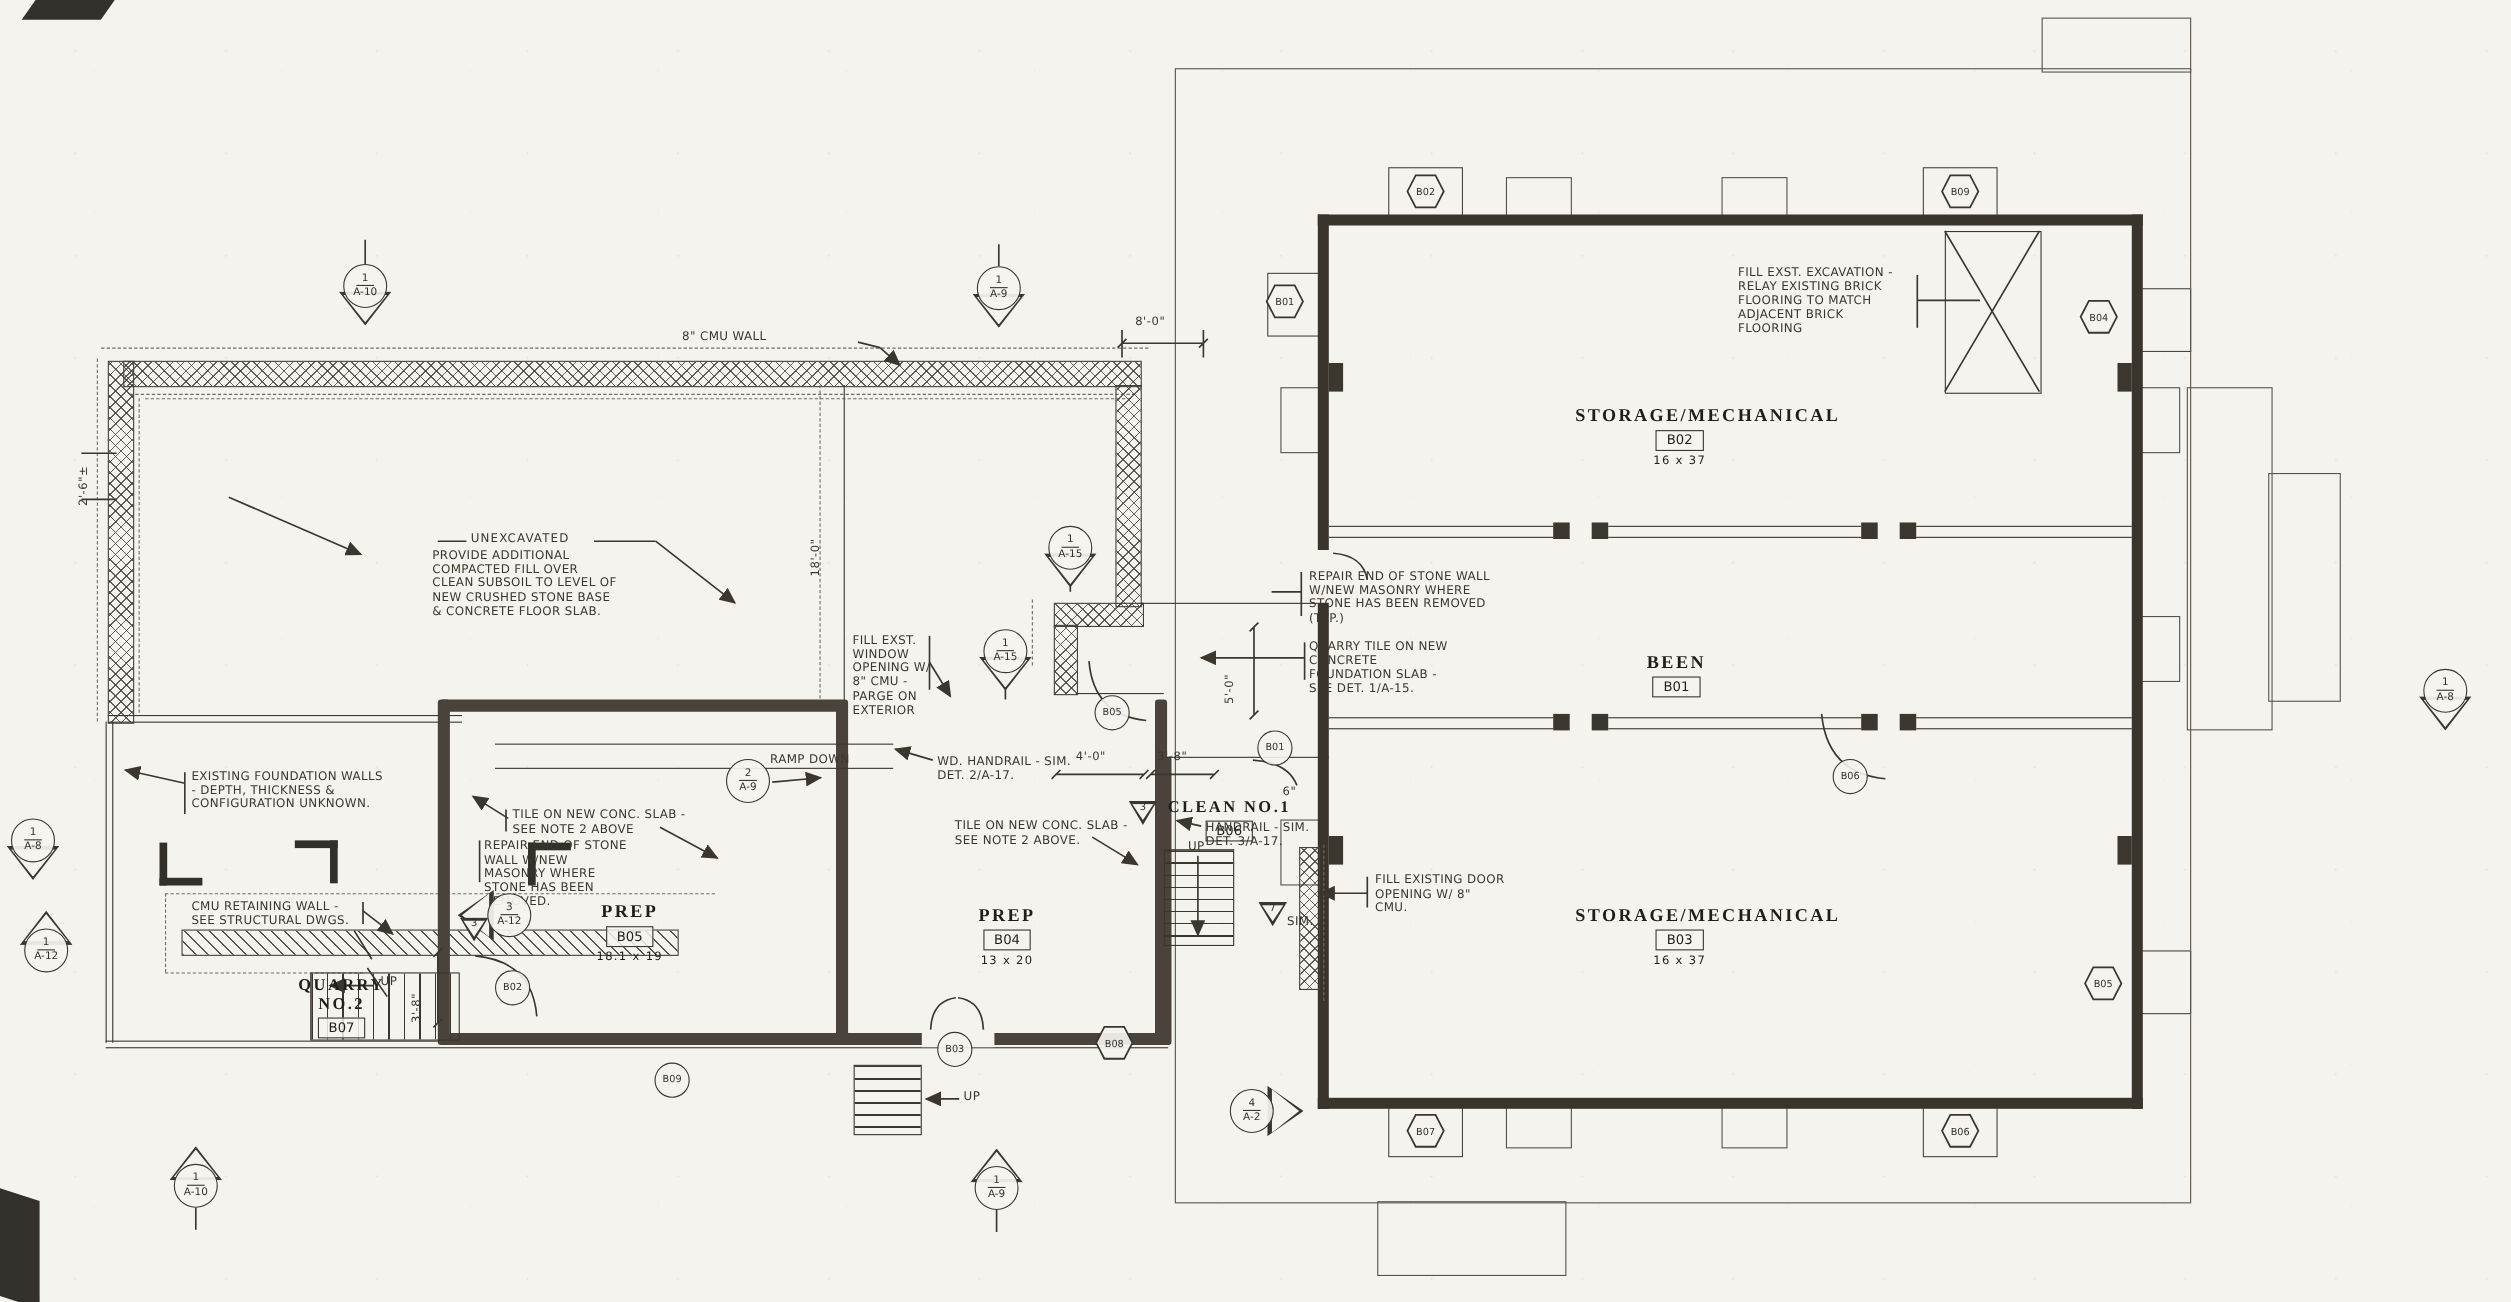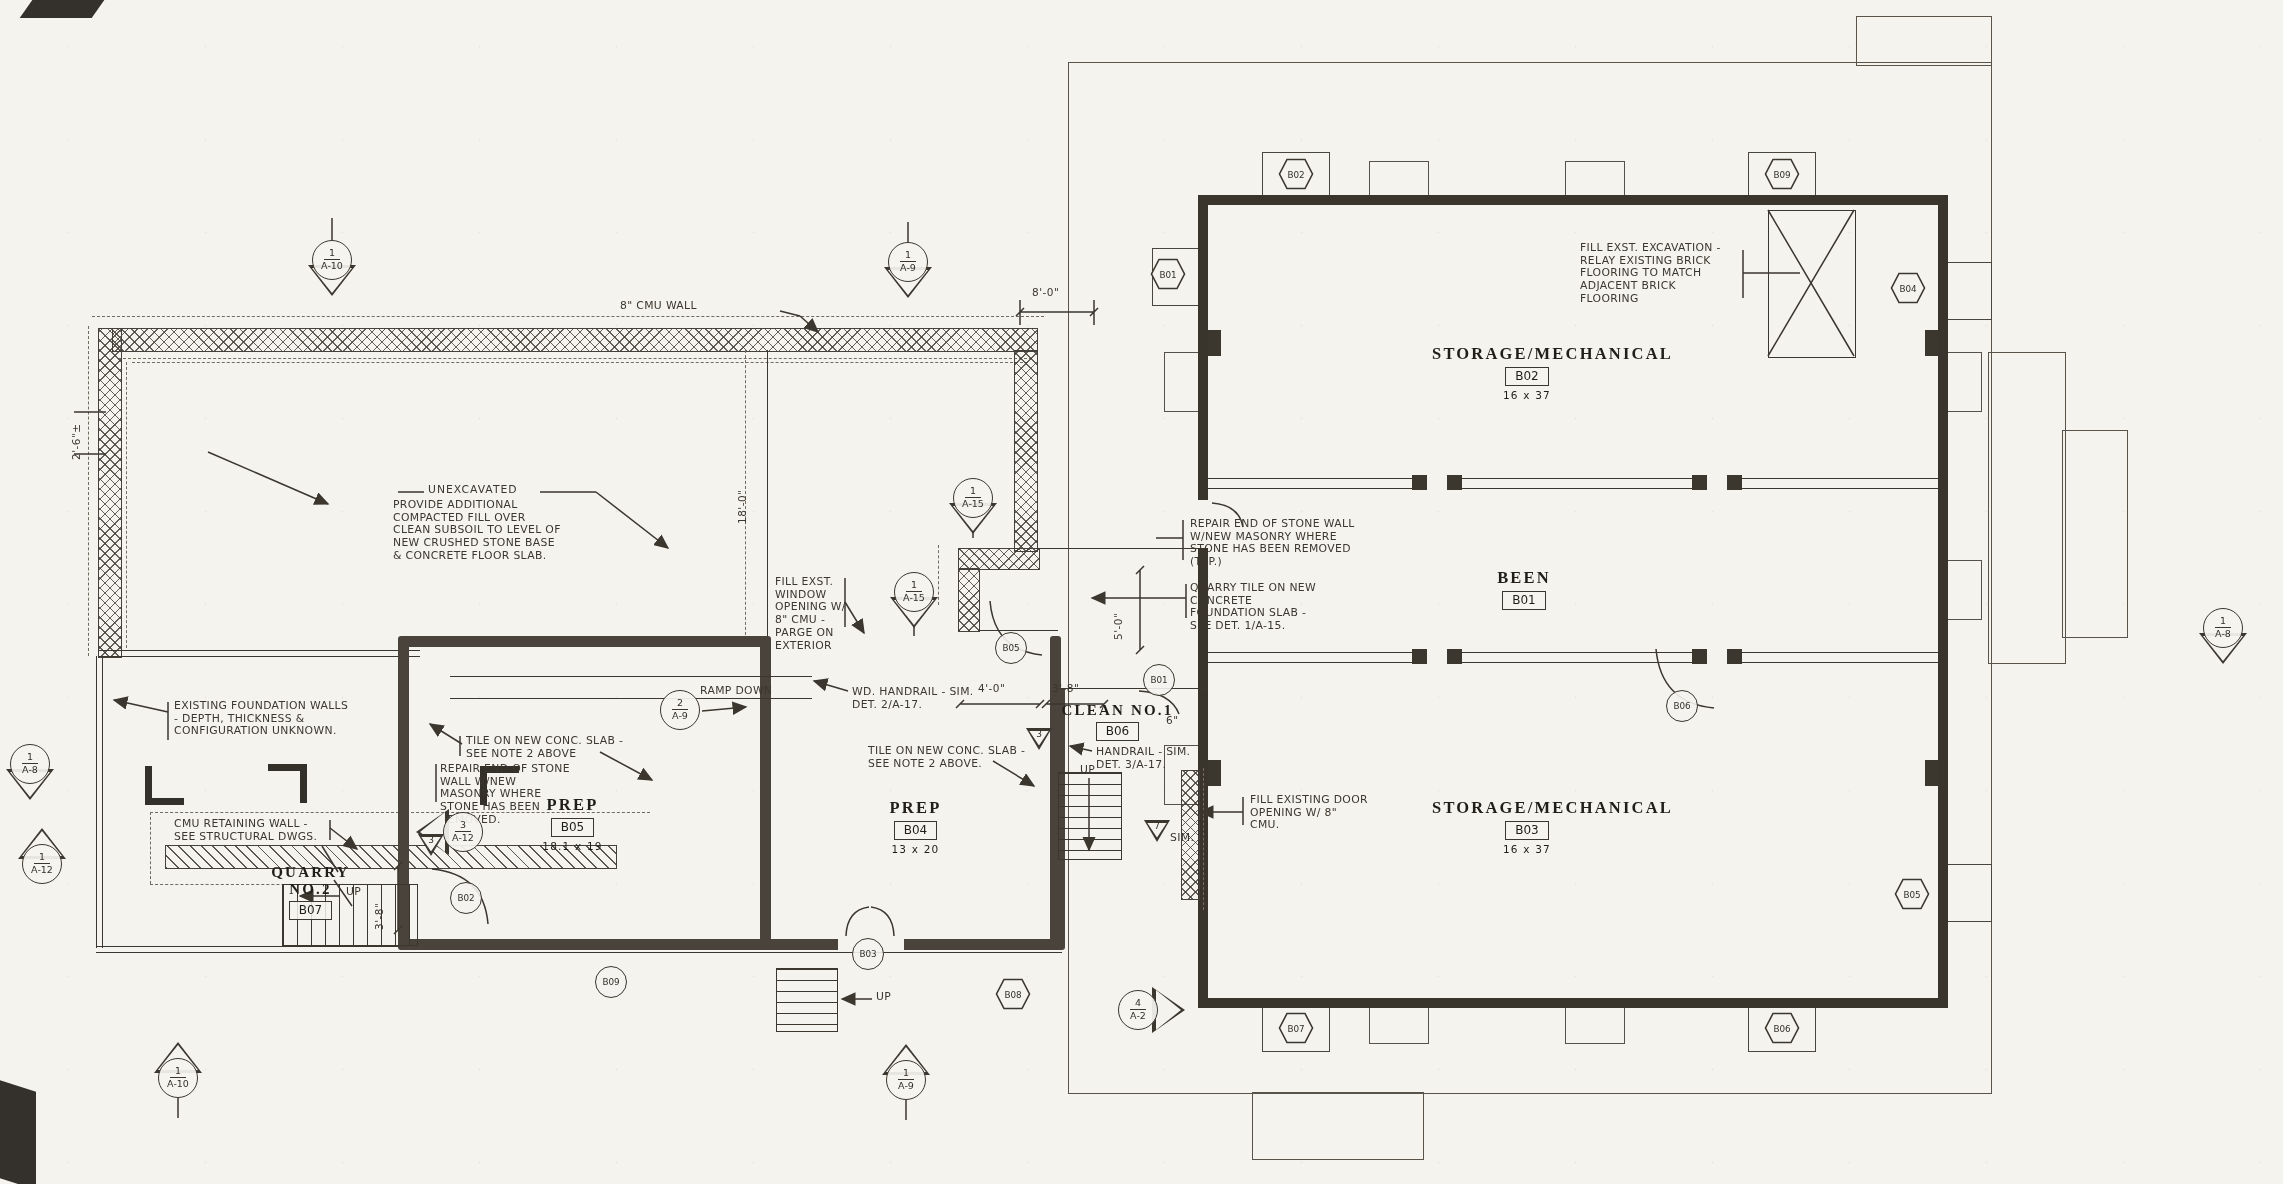--- a/index.html
+++ b/index.html
@@ -29,21 +29,21 @@
   .dwall-v{position:absolute;width:5px;border-left:1.6px solid #3b362e;border-right:1.6px solid #3b362e;}
   .stone{position:absolute;background:#49433b;border-radius:3px;}
   .lcorn{position:absolute;width:32px;height:32px;}
   .stairs-v{position:absolute;border:1.4px solid #3b362e;
     background:repeating-linear-gradient(90deg,#3b362e 0 1.4px,transparent 1.4px 14px);}
   .stairs-h{position:absolute;border:1.4px solid #3b362e;
     background:repeating-linear-gradient(180deg,#3b362e 0 1.4px,transparent 1.4px 11px);}
   .note{position:absolute;font-size:10.8px;line-height:1.18;letter-spacing:.35px;color:#3c372e;text-transform:uppercase;}
   .dim{position:absolute;font-size:10.5px;letter-spacing:.5px;color:#3c372e;white-space:nowrap;}
   .vtext{transform:rotate(-90deg);transform-origin:left bottom;}
-  .room-label{position:absolute;text-align:center;color:#211e19;}
+  .room-label{position:absolute;text-align:center;color:#211e19;margin-top:24px;}
   .room-label .rname{font-family:"Liberation Serif",serif;font-weight:bold;font-size:16.5px;letter-spacing:2.2px;}
   .room-label .rname.small{font-size:15px;}
   .tagbox{display:inline-block;border:1.7px solid #3b362e;padding:1px 9px 2px;font-size:12px;margin-top:3px;background:rgba(244,243,238,.85);}
   .rsize{font-size:10.5px;letter-spacing:1.2px;margin-top:3px;}
   .marker{position:absolute;width:40px;height:40px;}
   .mcirc{position:absolute;inset:0;border-radius:50%;border:1.8px solid #3b362e;background:rgba(244,243,238,.93);
     display:flex;flex-direction:column;align-items:center;justify-content:center;font-size:9.5px;color:#33302a;z-index:2;}
   .mnum{border-bottom:1.3px solid #3b362e;padding:0 5px;line-height:1.3;}
   .msheet{line-height:1.35;}
   .tri{position:absolute;background:#3b362e;z-index:1;}
@@ -420,21 +420,21 @@
         <polygon points="9,1.5 27,1.5 34.5,16 27,30.5 9,30.5 1.5,16"></polygon>
         <text x="18" y="19.5">B07</text>
       </svg>
   </div>
   <div class="hex" style="left:1764px;top:1012px;">
     <svg width="36" height="32">
         <polygon points="9,1.5 27,1.5 34.5,16 27,30.5 9,30.5 1.5,16"></polygon>
         <text x="18" y="19.5">B06</text>
       </svg>
   </div>
-  <div class="hex" style="left:995px;top:978px;">
+  <div class="hex" style="left:995px;top:932px;">
     <svg width="36" height="32">
         <polygon points="9,1.5 27,1.5 34.5,16 27,30.5 9,30.5 1.5,16"></polygon>
         <text x="18" y="19.5">B08</text>
       </svg>
   </div>
 
   <div class="ctag" style="left:995px;top:632px;">B05</div>
   <div class="ctag" style="left:1143px;top:664px;">B01</div>
   <div class="ctag" style="left:1666px;top:690px;">B06</div>
   <div class="ctag" style="left:450px;top:882px;">B02</div>

